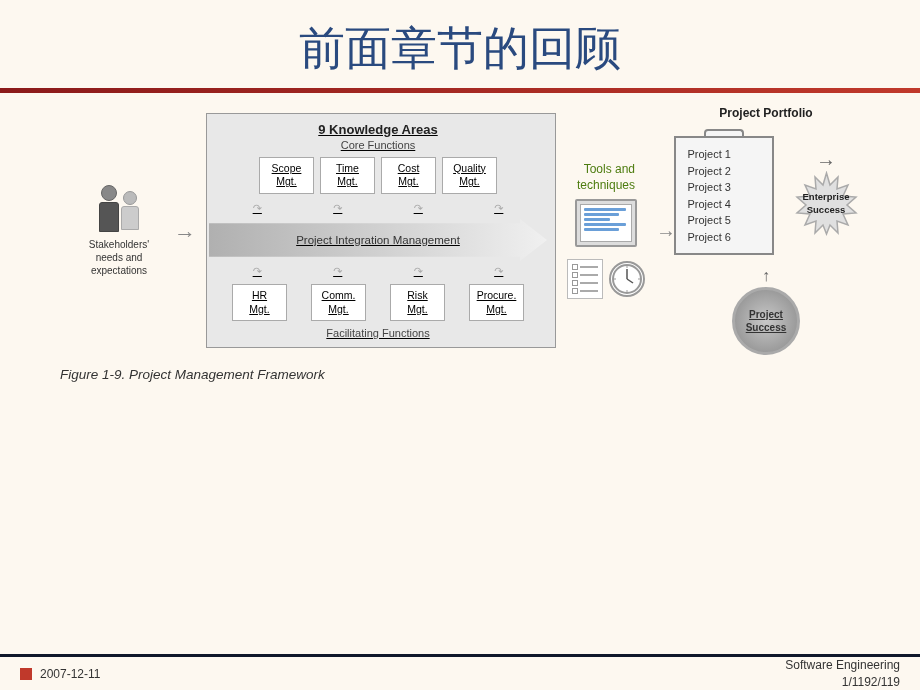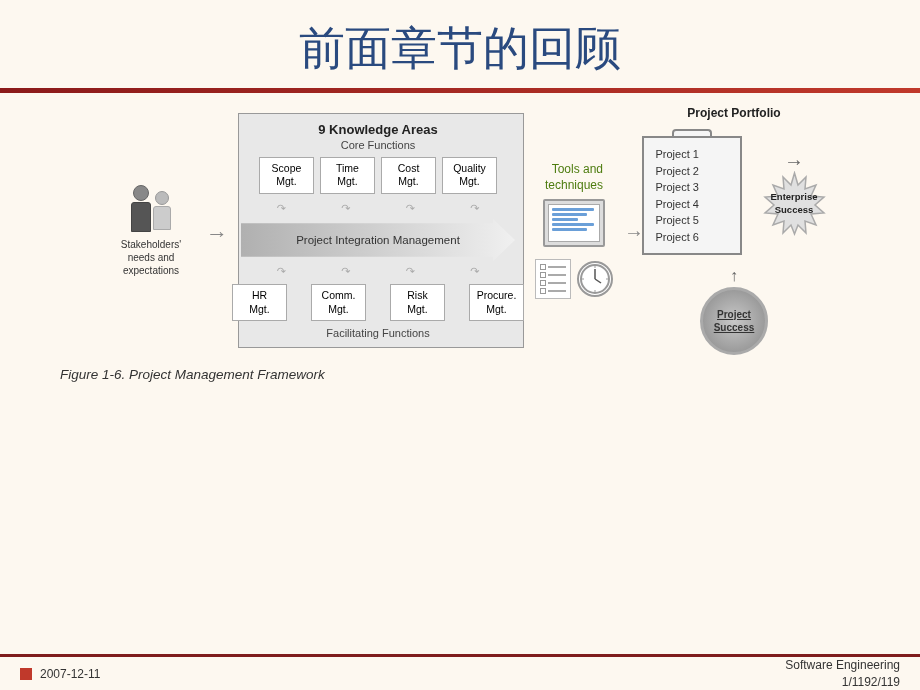--- a/index.html
+++ b/index.html
@@ -69,24 +69,25 @@
       font-size: 10px;
       text-align: center;
       color: #333;
       line-height: 1.3;
     }
 
     
     .knowledge-box {
       border: 1.5px solid #999;
       background: #e8e8e8;
-      width: 286px;
+      width: 350px;
       flex-shrink: 0;
       padding: 8px 8px 8px 2px;
       position: relative;
+      text-decoration: underline;
     }
     .knowledge-title {
       text-align: center;
       font-weight: bold;
       font-size: 13px;
       color: #222;
       margin-bottom: 2px;
     }
     .core-functions-label {
       text-align: center;
@@ -310,21 +311,21 @@
     .footer {
       position: absolute;
       bottom: 0;
       left: 0;
       right: 0;
       height: 36px;
       display: flex;
       align-items: center;
       justify-content: space-between;
       padding: 0 20px;
-      border-top: 3px solid #7f1d1d;
+      border-top: 3px solid #0f172a;
     }
     .footer-left {
       display: flex;
       align-items: center;
       gap: 8px;
     }
     .footer-red-square {
       width: 12px;
       height: 12px;
       background: #c0392b;
@@ -537,21 +538,21 @@
         <div class="up-arrow">↑</div>
         <div class="project-success-badge">
           <span class="project-success-text">Project
 Success</span>
         </div>
       </div>
 
     </div>
   </div>
 
-  <div class="figure-caption">Figure 1-6. Project Management Framework</div>
+  <div class="figure-caption">Figure 1-9. Project Management Framework</div>
 </div>
 
 <div class="footer">
   <div class="footer-left">
     <div class="footer-red-square"></div>
     <span class="footer-date">2007-12-11</span>
   </div>
   <div class="footer-right">
     <span>Software Engineering</span><br>
     <span>1/1192/119</span>

